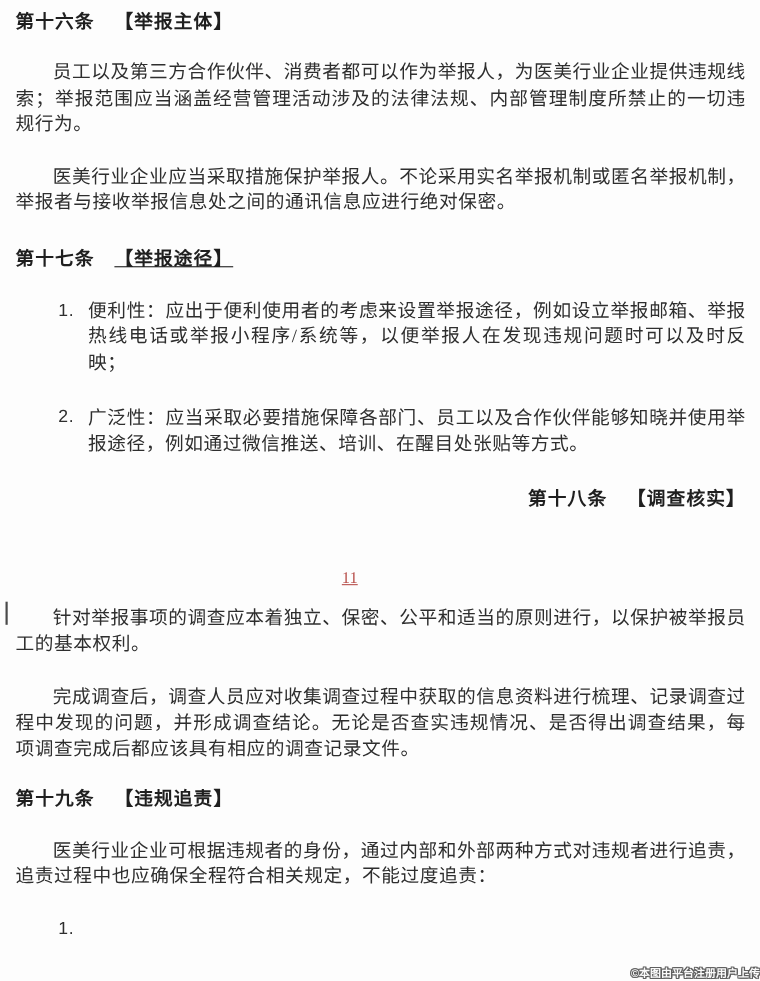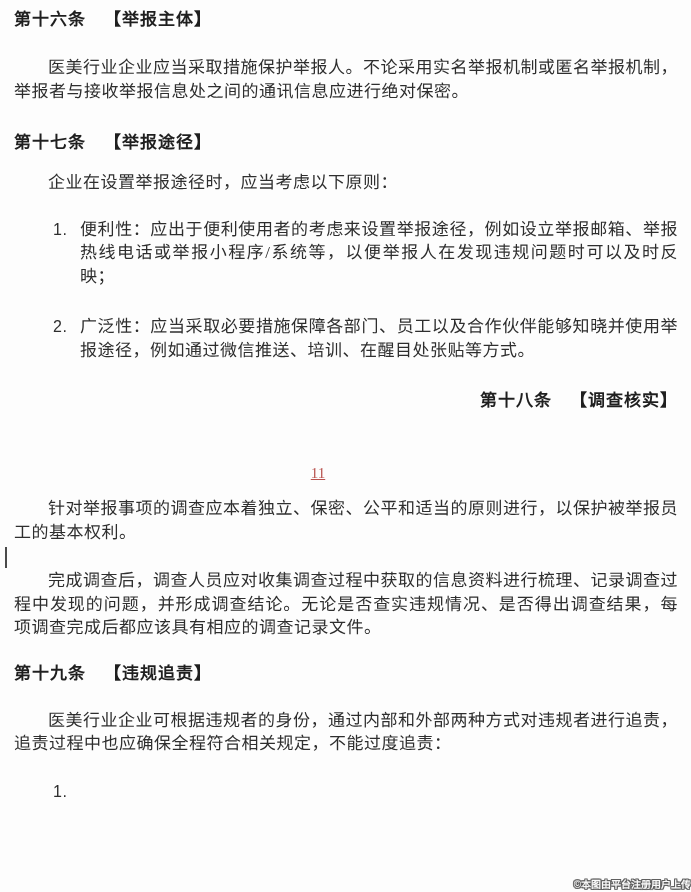--- a/index.html
+++ b/index.html
@@ -35,21 +35,21 @@
     font-size:17px;
     line-height:23.5px;
     text-align:justify;
     text-indent:2em;
     letter-spacing:0.5px;
     word-break:break-word;
   }
   .h16{margin-top:8px;}
   .p1{margin-top:22px;}
   .p2{margin-top:24px;}
-  .h17{margin-top:28px;}
+  .h17{margin-top:28px;text-decoration:underline;}
   .p3{margin-top:16px;}
   .list-item{
     position:relative;
     font-size:17px;
     line-height:23.5px;
     text-align:justify;
     letter-spacing:0.5px;
     padding-left:66px;
     word-break:break-word;
   }
@@ -108,28 +108,28 @@
 </style>
 </head>
 <body>
 
 <div class="page">
 
   <div class="heading h16">
     <span class="art-num">第十六条</span><span class="art-title">【举报主体】</span>
   </div>
 
+  <p class="para p1">员工以及第三方合作伙伴、消费者都可以作为举报人，为医美行业企业提供违规线索；举报范围应当涵盖经营管理活动涉及的法律法规、内部管理制度所禁止的一切违规行为。</p>
 
   <p class="para p2">医美行业企业应当采取措施保护举报人。不论采用实名举报机制或匿名举报机制，举报者与接收举报信息处之间的通讯信息应进行绝对保密。</p>
 
   <div class="heading h17">
     <span class="art-num">第十七条</span><span class="art-title">【举报途径】</span>
   </div>
 
-  <p class="para p3">企业在设置举报途径时，应当考虑以下原则：</p>
 
   <div class="list-item li1">
     <span class="list-num">1.</span><span>便利性：应出于便利使用者的考虑来设置举报途径，例如设立举报邮箱、举报热线电话或举报小程序/系统等，以便举报人在发现违规问题时可以及时反映；</span>
   </div>
 
   <div class="list-item li2">
     <span class="list-num">2.</span><span>广泛性：应当采取必要措施保障各部门、员工以及合作伙伴能够知晓并使用举报途径，例如通过微信推送、培训、在醒目处张贴等方式。</span>
   </div>
 
   <div class="heading h18">

